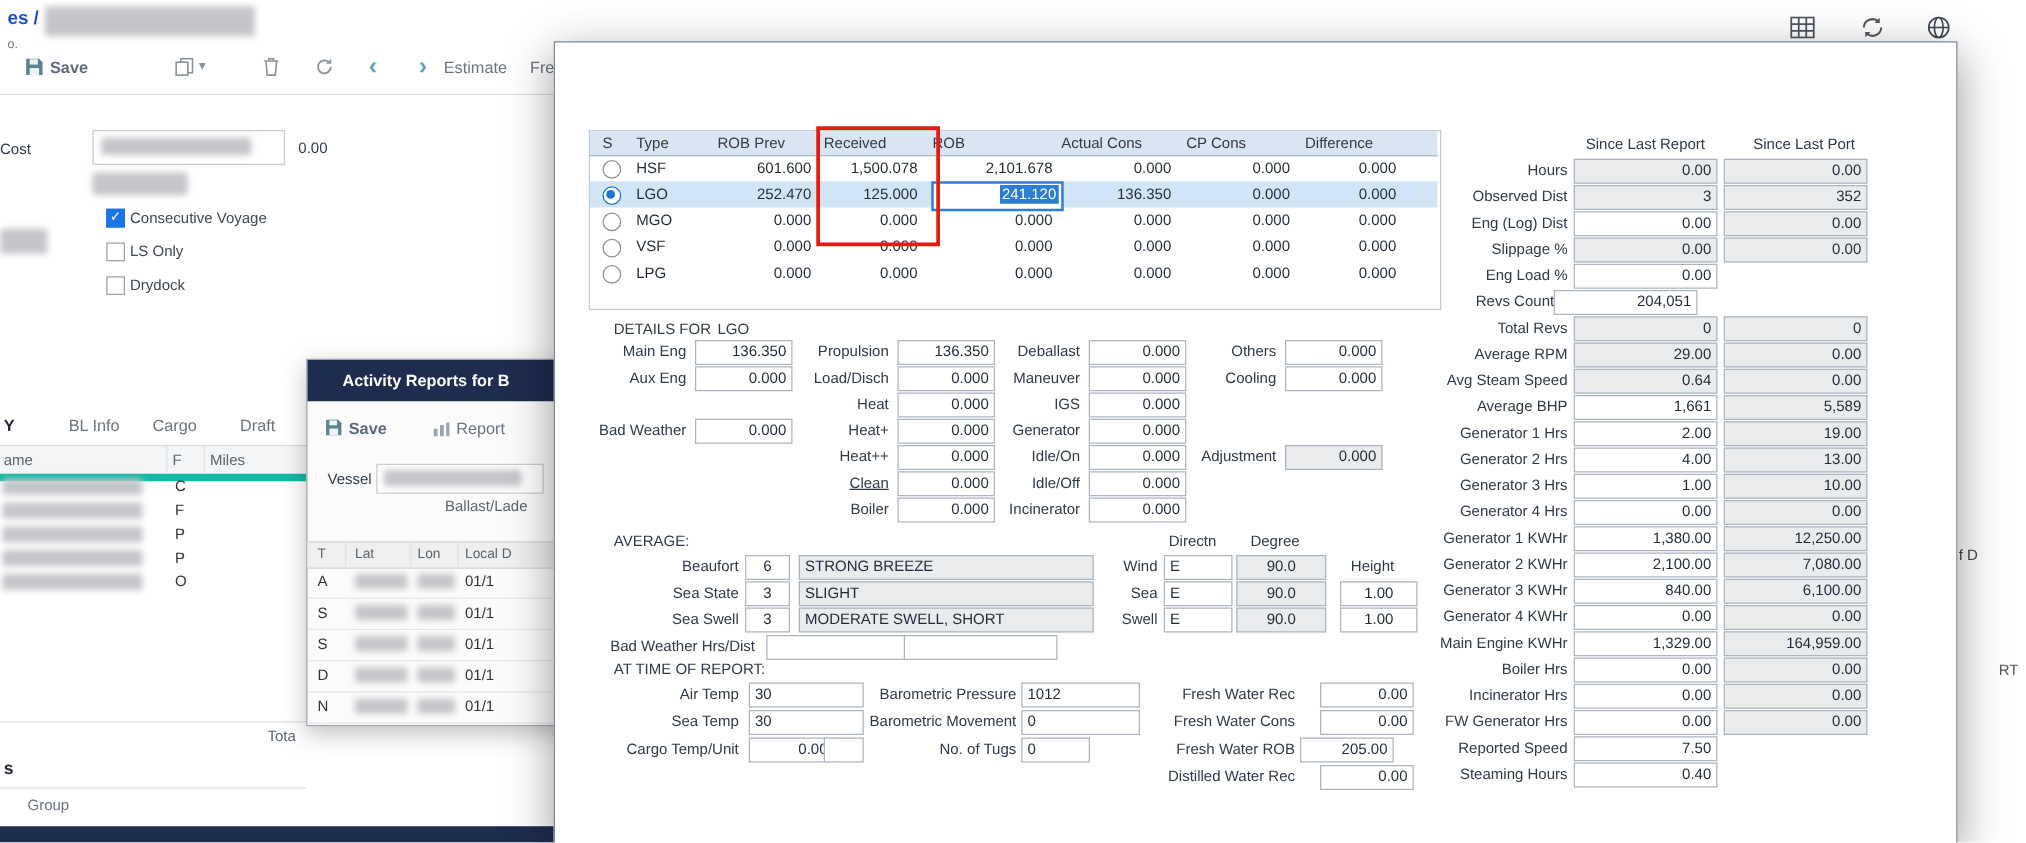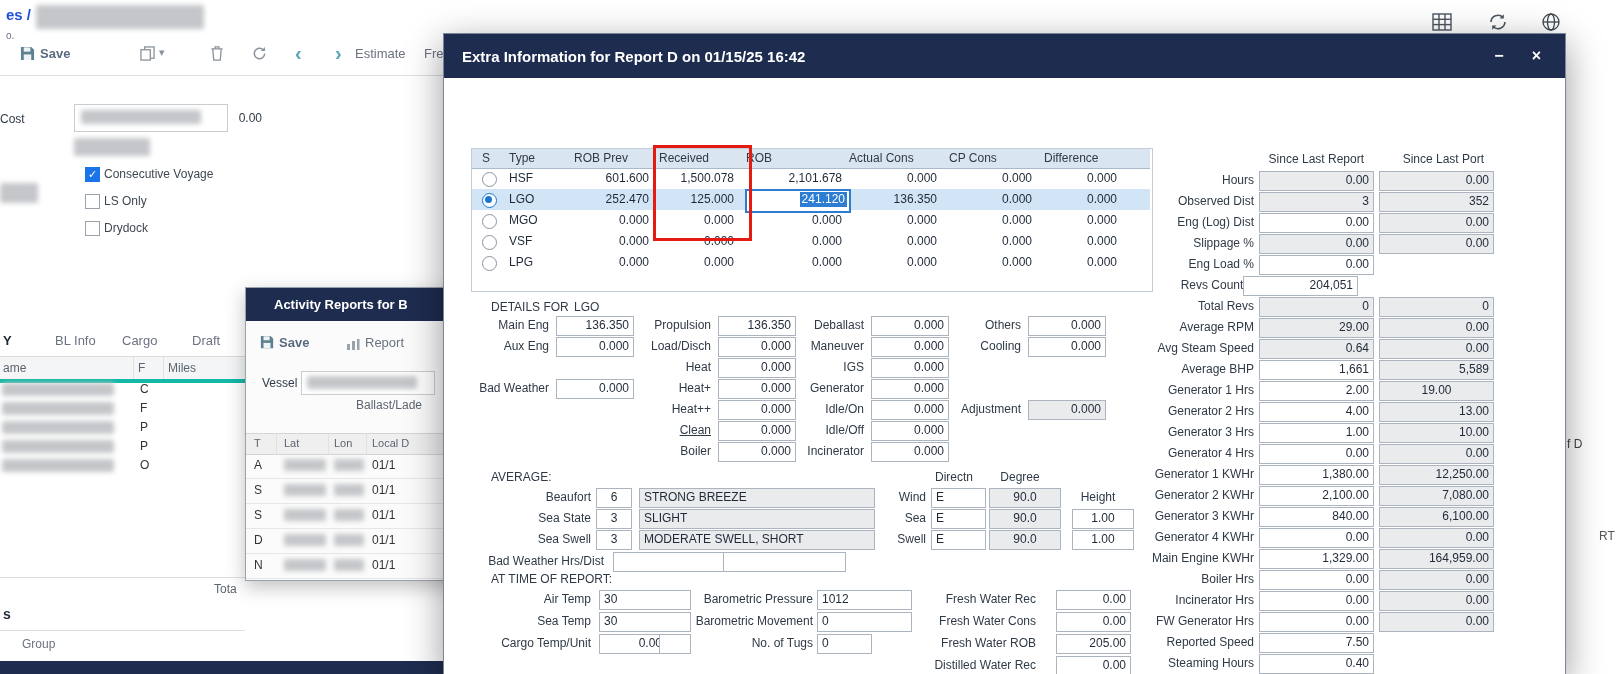--- a/index.html
+++ b/index.html
@@ -16,21 +16,21 @@
 
   
   .breadcrumb{left:6px;top:6px;font-size:15px;font-weight:bold;color:#1d4ed8}
   .frag{font-size:10px;color:#6b7280}
   .tb-text{position:absolute;font-size:13px;color:#6b7280;white-space:nowrap}
   .tb-save{font-weight:bold;color:#5b6b7f}
   .chev{position:absolute;font-size:20px;line-height:16px;color:#57a8b8;font-weight:bold}
   .tab{position:absolute;font-size:13px;color:#6b7280;white-space:nowrap}
   .tab.active{font-weight:bold;color:#1f2937}
   .grid-head{position:absolute;left:0;top:356px;width:245px;height:22px;background:#f4f5f6;
-             border-top:1px solid #d9dadb;border-bottom:4px solid #14b8a6}
+             border-top:1px solid #d9dadb;border-bottom:6px solid #14b8a6}
   .grid-head span{position:absolute;top:4px;font-size:12px;color:#5b6570}
   .vline{position:absolute;top:0;width:1px;height:22px;background:#dfe1e3}
   .it-row{position:absolute;left:0;width:245px;height:19px}
   .it-letter{position:absolute;left:140px;top:2px;font-size:12px;color:#333}
   .hline{position:absolute;height:1px;background:#dcdee0}
   .cbx{position:absolute;width:13px;height:13px;border:1px solid #9aa2ac;background:#fff;
        font-size:11px;line-height:13px;text-align:center;color:#fff}
   .cbx.on{background:#1a73e8;border-color:#1a73e8}
   .cbx-label{position:absolute;font-size:12px;color:#3f4750;white-space:nowrap}
   #bottom-bar{position:absolute;left:0;top:661px;width:443px;height:13px;background:#1e2c4f}
@@ -265,27 +265,20 @@
       <div class="act-row" style="top: 265px;">
         <div class="act-type">N</div>
         <div class="blur" style="left: 38px; top: 6px; width: 42px; height: 12px;"></div>
         <div class="blur" style="left: 88px; top: 6px; width: 30px; height: 12px;"></div>
         <div class="act-date">01/1</div>
       </div>
     </div>
 </div>
 
 <div id="modal">
-  <div id="modal-header">
-    <div id="modal-title">Extra Information for Report D on 01/15/25 16:42</div>
-    <div id="modal-controls">
-      <span class="mctrl">−</span>
-      <span class="mctrl">×</span>
-    </div>
-  </div>
   <div id="modal-body">
 
     <div id="fuel">
       <div id="fuel-header">
         <span class="fhead" style="left:10px">S</span>
         <span class="fhead" style="left:37px">Type</span>
         <span class="fhead" style="left:102px">ROB Prev</span>
         <span class="fhead" style="left:187px">Received</span>
         <span class="fhead" style="left:274px">ROB</span>
         <span class="fhead" style="left:377px">Actual Cons</span>
@@ -439,21 +432,21 @@
     <div class="field" style="left:373px;top:534px;width:85px">0</div>
     <div class="lbl" style="left:462px;top:536px;width:130px">Fresh Water Cons</div>
     <div class="field right" style="left:612px;top:534px;width:65px">0.00</div>
 
     <div class="lbl" style="left:17px;top:558px;width:130px">Cargo Temp/Unit</div>
     <div class="field right" style="left:155px;top:556px;width:58px">0.00</div>
     <div class="field" style="left:215px;top:556px;width:22px"></div>
     <div class="lbl" style="left:240px;top:558px;width:129px">No. of Tugs</div>
     <div class="field" style="left:373px;top:556px;width:45px">0</div>
     <div class="lbl" style="left:462px;top:558px;width:130px">Fresh Water ROB</div>
-    <div class="field right" style="left:612px;top:556px;width:65px">205.00</div>
+    <div class="field right" style="left:596px;top:556px;width:65px">205.00</div>
 
     <div class="lbl" style="left:462px;top:580px;width:130px">Distilled Water Rec</div>
     <div class="field right" style="left:612px;top:578px;width:65px">0.00</div>
 
     <div class="stat-hdr" style="left:815px">Since Last Report</div>
     <div class="stat-hdr" style="left:935px">Since Last Port</div>
     <div id="stats-rows">
         <div class="stat-row">
           <div class="stat-label">Hours</div>
           <div class="field right ro" style="left: 175px; top: 1px; width: 105px;">0.00</div>
@@ -498,21 +491,21 @@
           <div class="field right ro" style="left: 295px; top: 1px; width: 105px;">0.00</div>
         </div>
         <div class="stat-row">
           <div class="stat-label">Average BHP</div>
           <div class="field right" style="left: 175px; top: 1px; width: 105px;">1,661</div>
           <div class="field right ro" style="left: 295px; top: 1px; width: 105px;">5,589</div>
         </div>
         <div class="stat-row">
           <div class="stat-label">Generator 1 Hrs</div>
           <div class="field right" style="left: 175px; top: 1px; width: 105px;">2.00</div>
-          <div class="field right ro" style="left: 295px; top: 1px; width: 105px; text-align: center;">19.00</div>
+          <div class="field right ro" style="left: 295px; top: 1px; width: 105px;">19.00</div>
         </div>
         <div class="stat-row">
           <div class="stat-label">Generator 2 Hrs</div>
           <div class="field right" style="left: 175px; top: 1px; width: 105px;">4.00</div>
           <div class="field right ro" style="left: 295px; top: 1px; width: 105px;">13.00</div>
         </div>
         <div class="stat-row">
           <div class="stat-label">Generator 3 Hrs</div>
           <div class="field right" style="left: 175px; top: 1px; width: 105px;">1.00</div>
           <div class="field right ro" style="left: 295px; top: 1px; width: 105px;">10.00</div>

